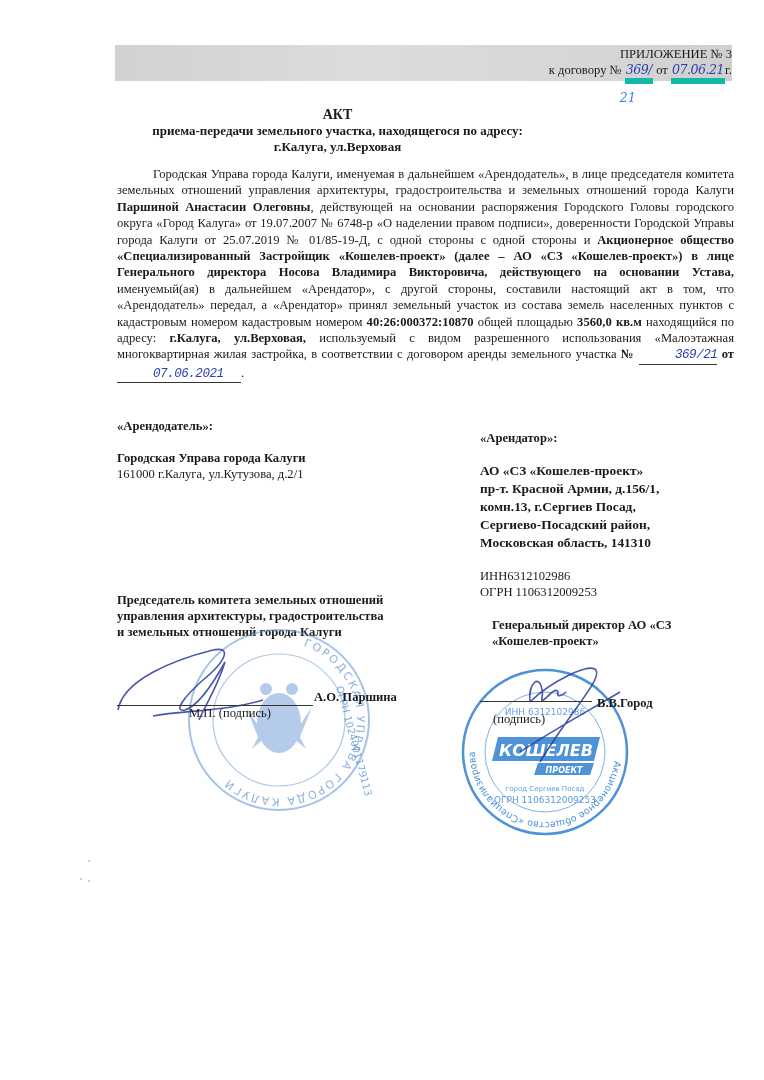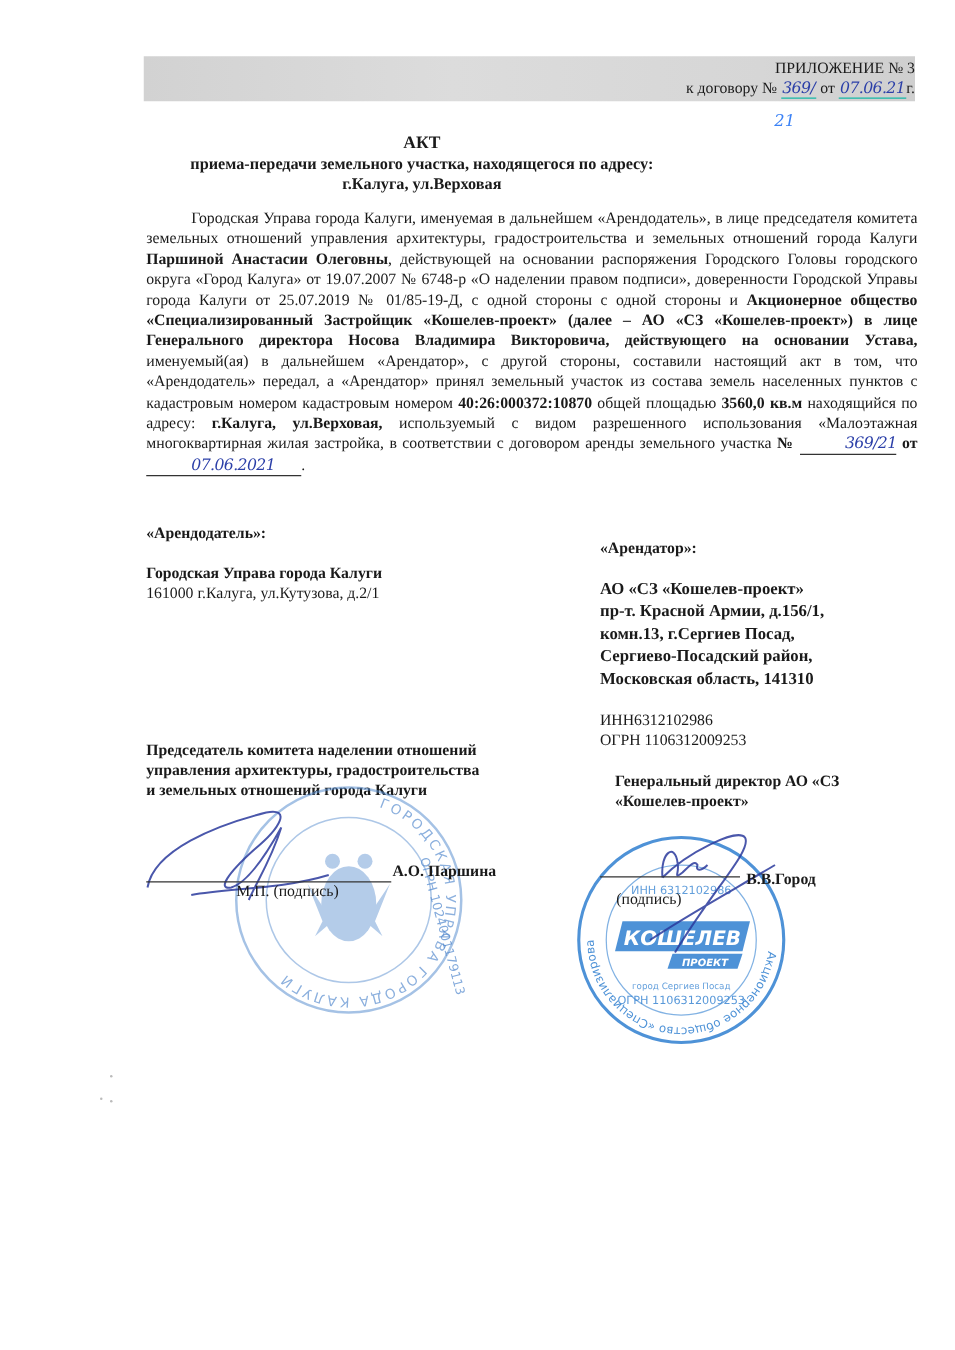--- a/index.html
+++ b/index.html
@@ -12,36 +12,36 @@
     .b { font-weight: bold; }
     .banner {
       position: absolute; left: 115px; top: 45px; width: 617px; height: 36px;
       background: linear-gradient(90deg, #d2d2d2, #dcdcdc 40%, #d6d6d6 80%, #cfcfcf);
     }
     .appendix {
       position: absolute; right: 32px; top: 46px; text-align: right;
       font-size: 12.6px; line-height: 16px;
     }
     .hand { font-family: "DejaVu Serif", serif; font-style: italic; color: #2b3fa8; letter-spacing: -0.5px; }
-    .hand-ul { display: inline-block; border-bottom: 1px solid #14b8a6; padding: 0 1px; }
+    .hand-ul { display: inline-block; border-bottom: 6px solid #14b8a6; padding: 0 1px; }
     .hand-sub {
       position: absolute; right: 128px; top: 90px; color: #3b82f6;
       font-family: "DejaVu Serif", serif; font-style: italic; font-size: 13px;
     }
     .title {
       position: absolute; left: 0; width: 675px; top: 107px; text-align: center;
       font-weight: bold; font-size: 13px; line-height: 16px;
     }
     .title .t1 { font-size: 14px; }
     .body-text {
       position: absolute; left: 117px; top: 166px; width: 617px;
       text-align: justify; line-height: 16.4px; font-size: 12.6px;
     }
     .body-text p { margin: 0; text-indent: 36px; }
-    .line-fill { display: inline-block; border-bottom: 1px solid #333; min-width: 68px; text-align: left; }
+    .line-fill { display: inline-block; border-bottom: 1px solid #333; min-width: 68px; text-align: left; font-family: Liberation Mono, monospace; }
     .line-fill.wide { min-width: 124px; }
     .col-left { position: absolute; left: 117px; top: 418px; width: 320px; line-height: 16px; }
     .col-right { position: absolute; left: 480px; top: 418px; width: 270px; line-height: 16px; margin-top: 12px; }
     .gap { height: 16px; }
     .big { font-size: 13.4px; line-height: 18px; }
     .sig-left { position: absolute; left: 117px; top: 592px; width: 340px; line-height: 16px; }
     .sig-right { position: absolute; left: 480px; top: 617px; width: 260px; line-height: 16px; margin-left: 12px; }
     .sig-line-left { position: absolute; left: 117px; top: 705px; width: 196px; border-top: 1px solid #333; }
     .sig-name-left { position: absolute; left: 314px; top: 690px; }
     .sig-caption-left { position: absolute; left: 189px; top: 706px; }
@@ -91,21 +91,21 @@
   <div class="b big">пр-т. Красной Армии, д.156/1,</div>
   <div class="b big">комн.13, г.Сергиев Посад,</div>
   <div class="b big">Сергиево-Посадский район,</div>
   <div class="b big">Московская область, 141310</div>
   <div class="gap"></div>
   <div>ИНН6312102986</div>
   <div>ОГРН 1106312009253</div>
 </div>
 
 <div class="sig-left b">
-  <div>Председатель комитета наделении отношений</div>
+  <div>Председатель комитета земельных отношений</div>
   <div>управления архитектуры, градостроительства</div>
   <div>и земельных отношений города Калуги</div>
 </div>
 
 <div class="sig-right b">
   <div>Генеральный директор АО «СЗ</div>
   <div>«Кошелев-проект»</div>
 </div>
 
 <svg class="stamp" style="left:186px; top:627px;" width="186" height="186" viewBox="0 0 186 186">

